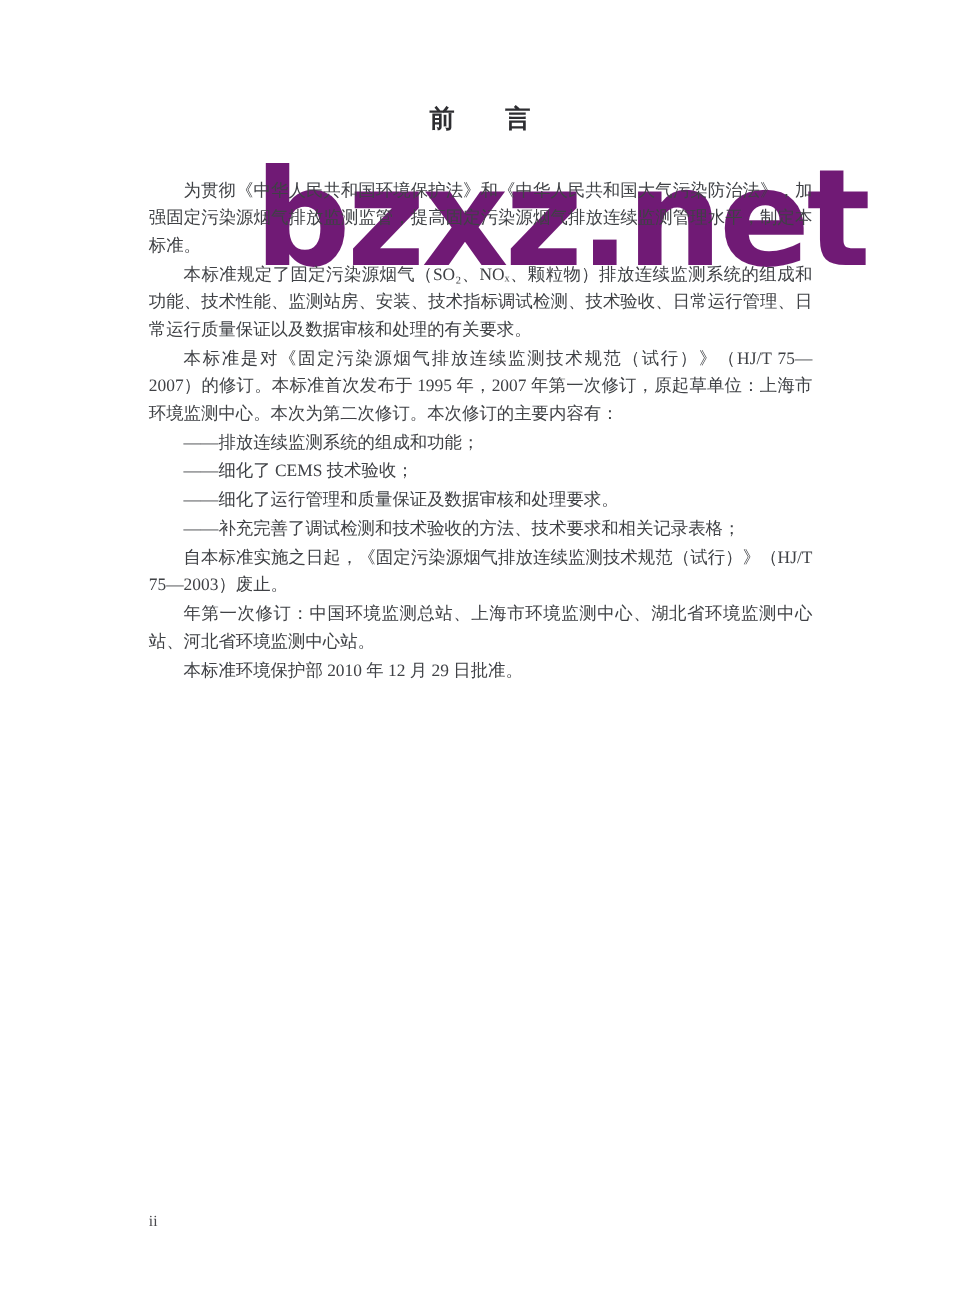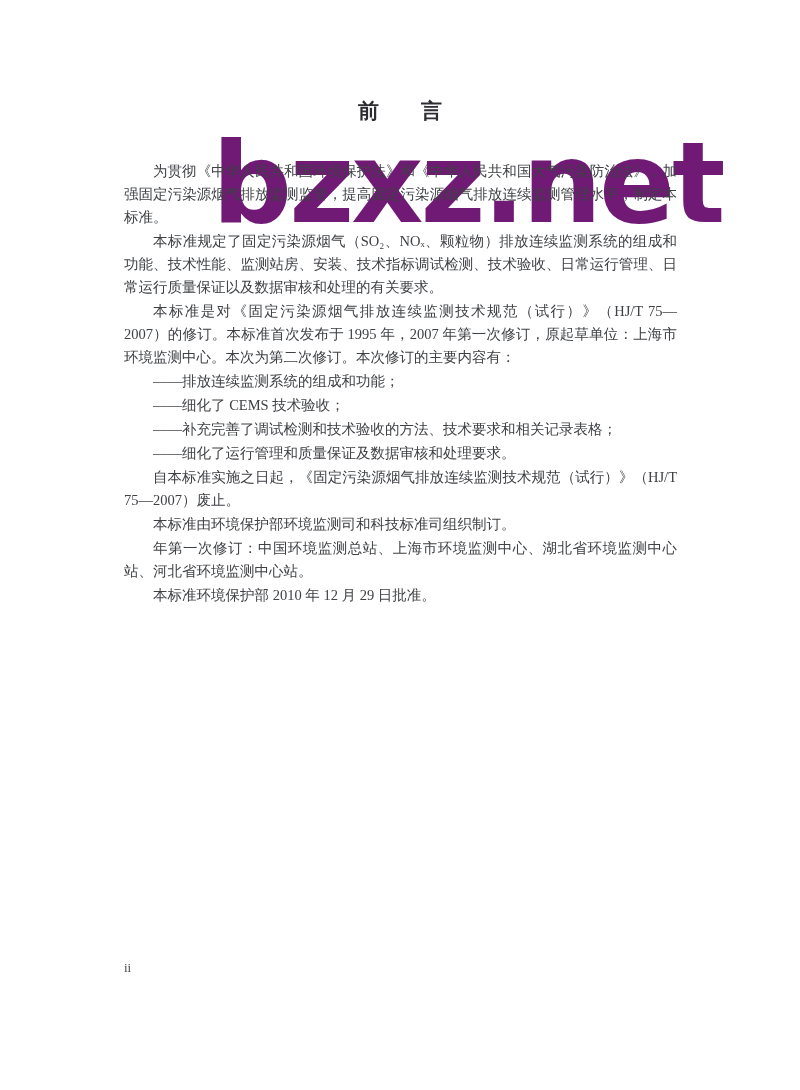--- a/index.html
+++ b/index.html
@@ -27,21 +27,21 @@
     color: #701a75;
     user-select: none;
     white-space: nowrap;
     margin-left: 20px;
   }
   .content {
     position: relative;
     z-index: 1;
   }
   .title {
-    margin: 12px 0 36px 0;
+    margin: 0 0 36px 0;
     padding-top: 86px;
     text-align: center;
     font-family: "DejaVu Sans", "Liberation Sans", sans-serif;
     font-weight: bold;
     font-size: 21px;
     line-height: 26px;
     color: #2d2d31;
   }
   .body-text {
     width: 553px;
@@ -51,21 +51,21 @@
     color: #3f4145;
     text-align: justify;
   }
   .body-text p {
     margin: 0 0 1px 0;
     text-indent: 2em;
   }
   .page-number {
     position: absolute;
     left: 124px;
-    top: 960px;
+    top: 1010px;
     z-index: 1;
     font-size: 13px;
     color: #4a4a4e;
   }
 </style>
 </head>
 <body>
 
 <div class="page">
 
@@ -74,24 +74,23 @@
   <div class="content">
 
     <h1 class="title">前　　言</h1>
 
     <div class="body-text">
       <p>为贯彻《中华人民共和国环境保护法》和《中华人民共和国大气污染防治法》，加强固定污染源烟气排放监测监管，提高固定污染源烟气排放连续监测管理水平，制定本标准。</p>
       <p>本标准规定了固定污染源烟气（SO₂、NOₓ、颗粒物）排放连续监测系统的组成和功能、技术性能、监测站房、安装、技术指标调试检测、技术验收、日常运行管理、日常运行质量保证以及数据审核和处理的有关要求。</p>
       <p>本标准是对《固定污染源烟气排放连续监测技术规范（试行）》（HJ/T 75—2007）的修订。本标准首次发布于 1995 年，2007 年第一次修订，原起草单位：上海市环境监测中心。本次为第二次修订。本次修订的主要内容有：</p>
       <p>——排放连续监测系统的组成和功能；</p>
       <p>——细化了 CEMS 技术验收；</p>
+      <p>——细化了运行管理和质量保证及数据审核和处理要求。</p>
       <p>——补充完善了调试检测和技术验收的方法、技术要求和相关记录表格；</p>
-      <p>——细化了运行管理和质量保证及数据审核和处理要求。</p>
-      <p>自本标准实施之日起，《固定污染源烟气排放连续监测技术规范（试行）》（HJ/T 75—2007）废止。</p>
-      <p>本标准由环境保护部环境监测司和科技标准司组织制订。</p>
+      <p>自本标准实施之日起，《固定污染源烟气排放连续监测技术规范（试行）》（HJ/T 75—2003）废止。</p>
       <p>年第一次修订：中国环境监测总站、上海市环境监测中心、湖北省环境监测中心站、河北省环境监测中心站。</p>
       <p>本标准环境保护部 2010 年 12 月 29 日批准。</p>
     </div>
 
   </div>
 
   <div class="page-number">ii</div>
 
 </div>
 

